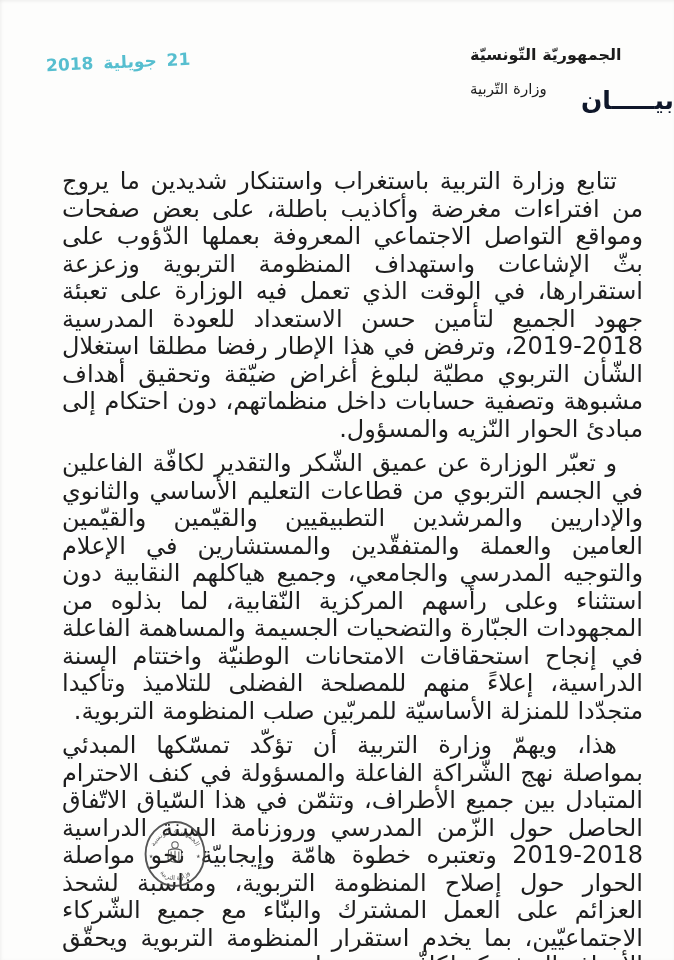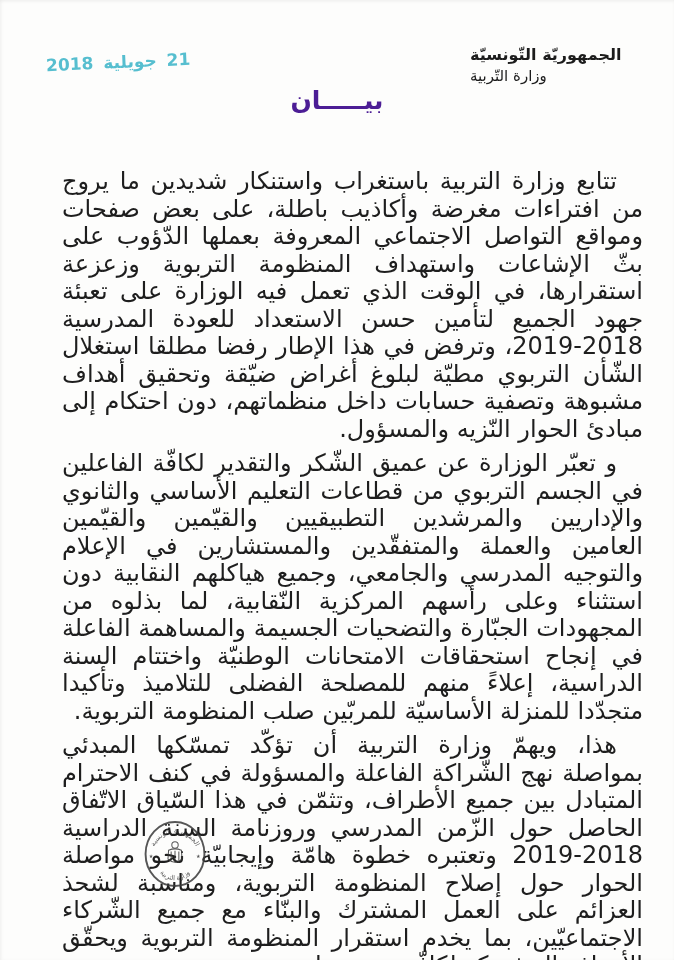--- a/index.html
+++ b/index.html
@@ -26,21 +26,21 @@
     direction: rtl;
     color: #1c1c1c;
   }
   .letterhead .republic {
     font-size: 16px;
     font-weight: bold;
     letter-spacing: 0.2px;
   }
   .letterhead .ministry {
     font-size: 15px;
-    margin-top: 3px;
+    margin-top: 16px;
   }
 
   
   .date-stamp {
     position: absolute;
     top: 52px;
     left: 46px;
     direction: rtl;
     font-size: 17px;
     font-weight: bold;
@@ -51,25 +51,25 @@
     opacity: 0.9;
     white-space: nowrap;
   }
 
   
   .doc-title {
     position: absolute;
     top: 86px;
     left: 0;
     width: 100%;
-    text-align: center;
+    text-align: right;
     direction: rtl;
     font-size: 25px;
     font-weight: bold;
-    color: #4c1d95;
+    color: #0f172a;
     letter-spacing: 0.5px;
   }
 
   
   .body-text {
     position: absolute;
     top: 168px;
     right: 31px;
     left: 62px;
     direction: rtl;

